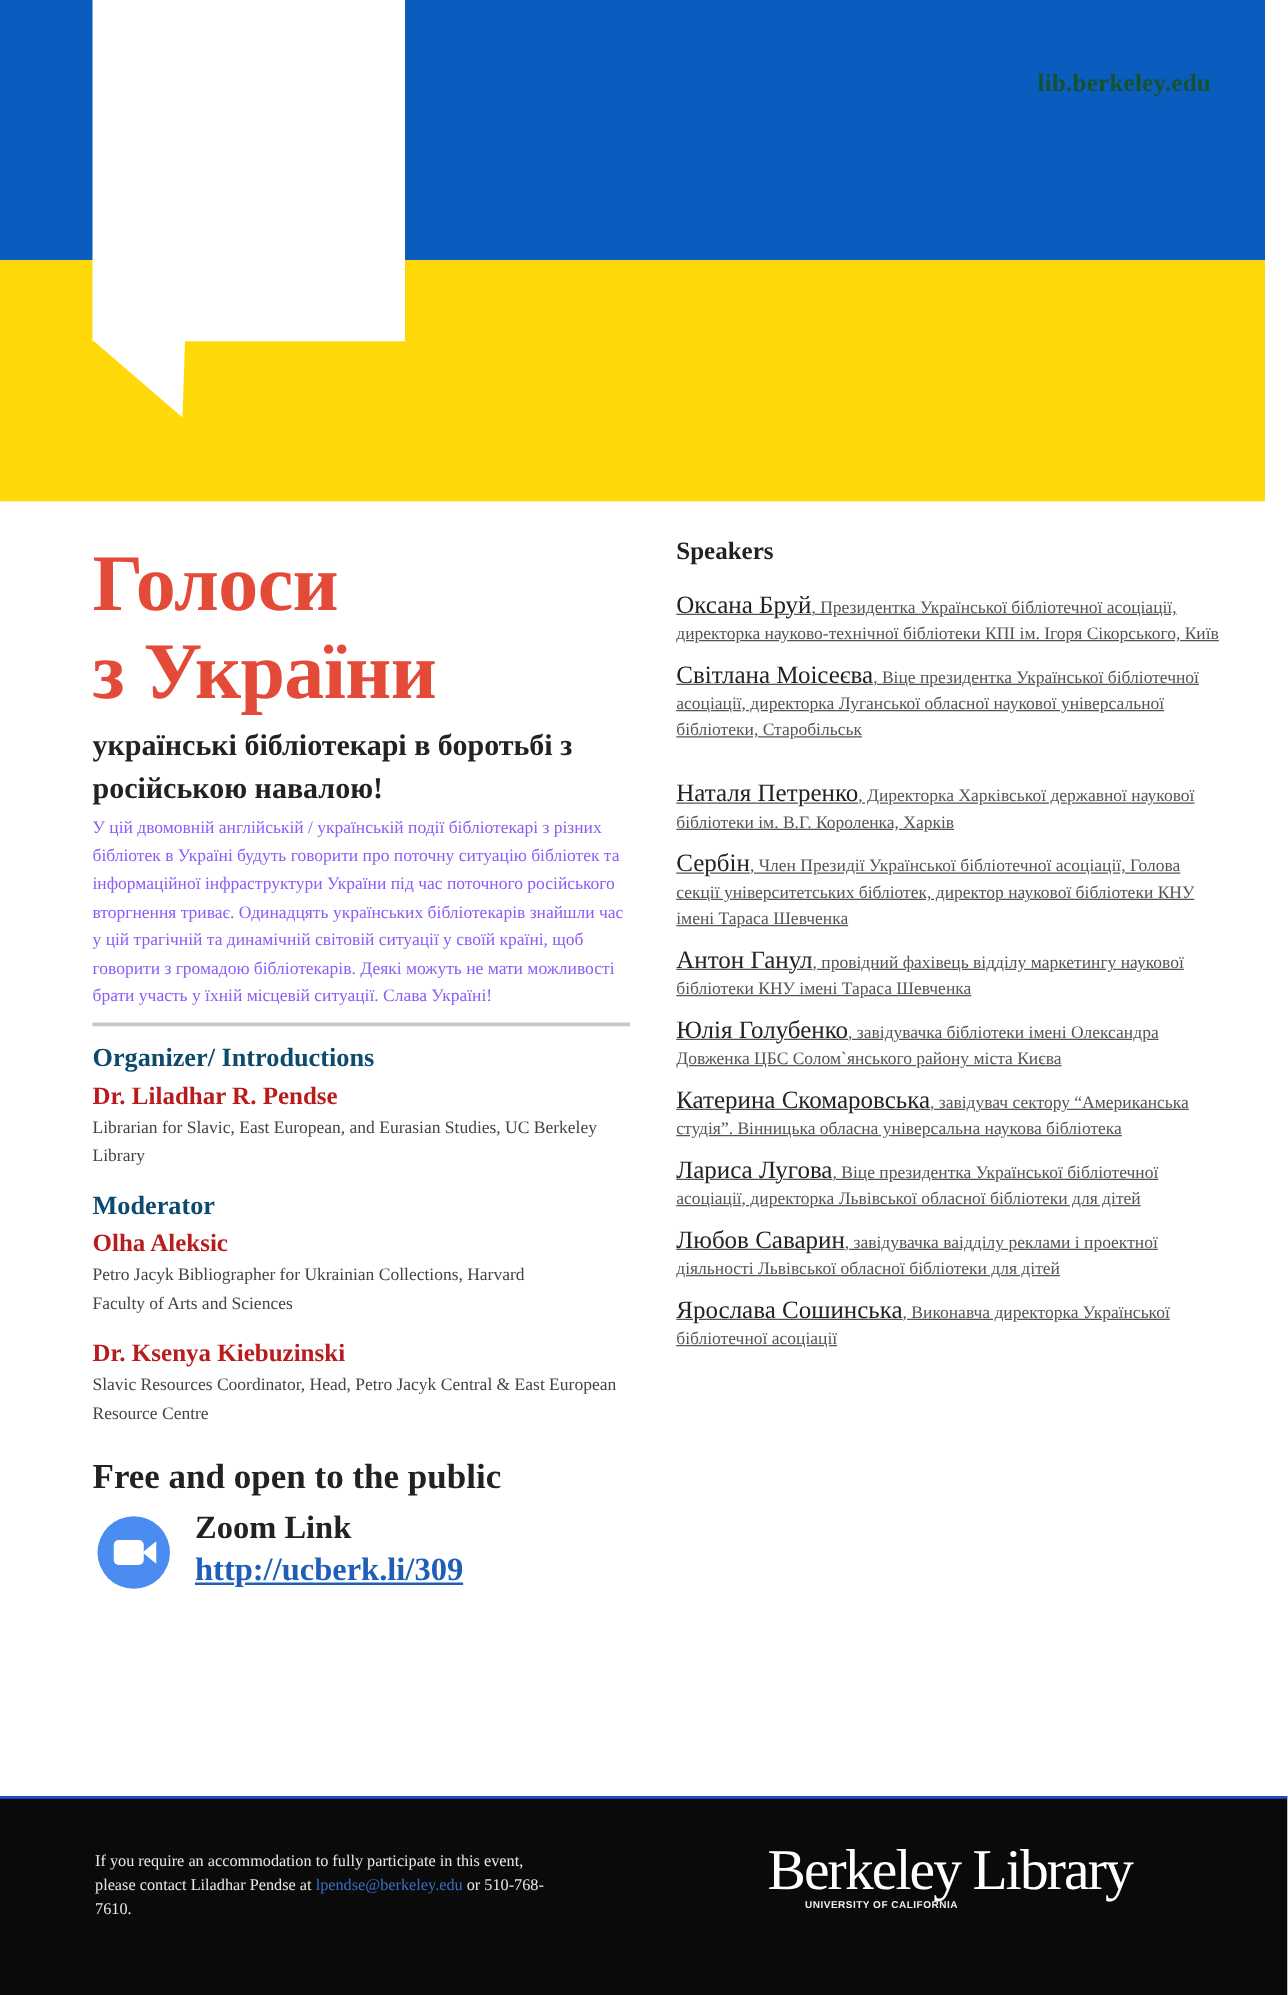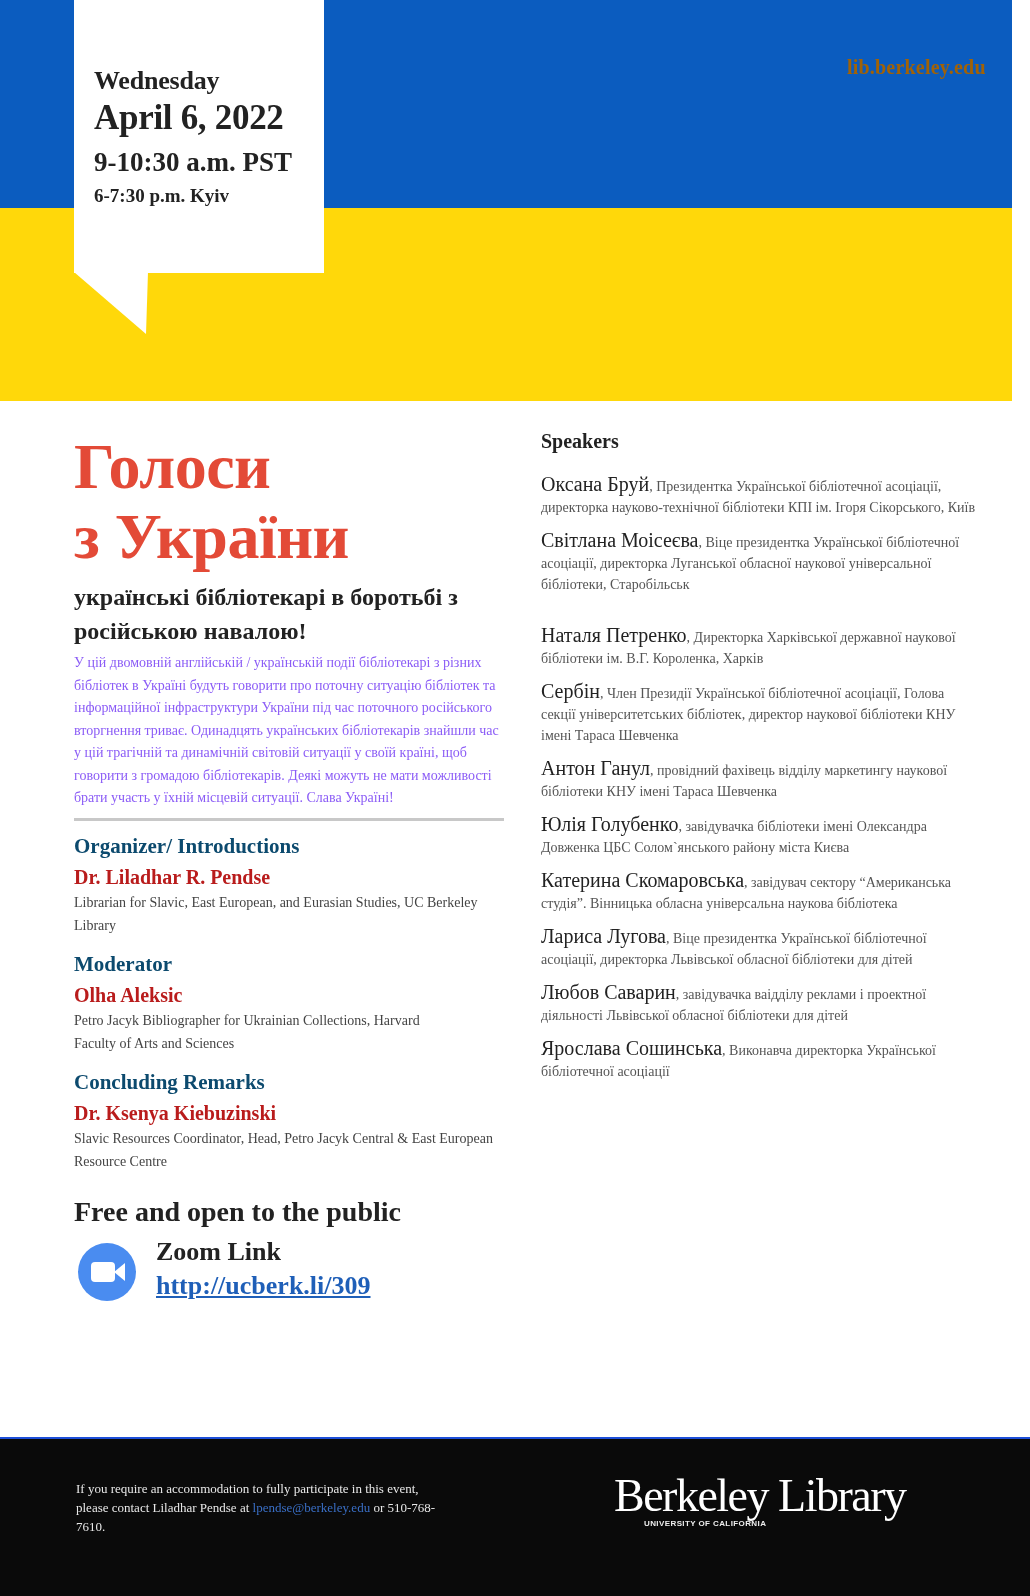--- a/index.html
+++ b/index.html
@@ -3,21 +3,21 @@
 <meta charset="utf-8">
 <style>
   * { box-sizing: border-box; margin: 0; padding: 0; }
   html, body { width: 1030px; height: 1596px; background: #ffffff; overflow: hidden; }
   body { position: relative; font-family: "Liberation Serif", "DejaVu Serif", serif; color: #1a1a1a; }
 
   
   .flag { position: absolute; left: 0; top: 0; width: 1012px; height: 401px; }
   .flag-blue { position: absolute; left: 0; top: 0; width: 1012px; height: 208px; background: #0b5cbf; }
   .flag-yellow { position: absolute; left: 0; top: 208px; width: 1012px; height: 193px; background: #ffd80a; }
-  .site-url { position: absolute; left: 847px; top: 56px; font-size: 20px; font-weight: bold; color: #a16207; letter-spacing: 0.2px; }
+  .site-url { position: absolute; left: 830px; top: 56px; font-size: 20px; font-weight: bold; color: #14532d; letter-spacing: 0.2px; }
 
   .bubble { position: absolute; left: 74px; top: 0; width: 250px; height: 273px; background: #ffffff; }
   .bubble-tail { position: absolute; left: 74px; top: 272px; width: 74px; height: 64px; }
   .bubble-text { position: absolute; left: 94px; top: 66px; color: #222; }
   .day { font-size: 26px; font-weight: bold; line-height: 30px; letter-spacing: -0.2px; }
   .date { font-size: 35px; line-height: 40px; font-weight: bold; margin-top: 2px; letter-spacing: -0.3px; }
   .time-pst { font-size: 27px; line-height: 32px; font-weight: bold; margin-top: 8px; }
   .time-kyiv { font-size: 19px; line-height: 24px; font-weight: bold; margin-top: 6px; }
 
   
@@ -37,21 +37,21 @@
   .zoom-row { position: relative; margin-top: 6px; height: 80px; }
   .zoom-icon { position: absolute; left: 4px; top: 8px; width: 58px; height: 58px; border-radius: 50%; background: #4a8cf0; }
   .zoom-cam { position: absolute; left: 13px; top: 19px; width: 24px; height: 20px; background: #fff; border-radius: 4px; }
   .zoom-lens { position: absolute; left: 36px; top: 20px; width: 0; height: 0; border-top: 9px solid transparent; border-bottom: 9px solid transparent; border-right: 11px solid #fff; }
   .zoom-label { position: absolute; left: 82px; top: 0; font-size: 26px; font-weight: bold; color: #222; line-height: 34px; }
   .zoom-link { position: absolute; left: 82px; top: 34px; font-size: 26px; font-weight: bold; color: #1f5fb8; text-decoration: underline; line-height: 34px; }
 
   
   .right { position: absolute; left: 541px; top: 428px; width: 440px; }
   .speakers-heading { font-size: 20px; font-weight: bold; color: #222; line-height: 26px; }
-  .speaker { font-size: 14px; color: #555; line-height: 21px; }
+  .speaker { font-size: 14px; color: #555; line-height: 21px; text-decoration: underline; }
   .speaker .sname { font-size: 20px; color: #222; }
   .speaker { margin-top: 12px; }
   .speaker.s0 { margin-top: 20px; }
   .speaker.s2 { margin-top: 30px; }
 
   
   .footer { position: absolute; left: 0; top: 1437px; width: 1030px; height: 159px; background: #0a0a0a; border-top: 2px solid #1d4ed8; }
   .footer-note { position: absolute; left: 76px; top: 40px; width: 360px; font-size: 13px; line-height: 19px; color: #e8e8e8; }
   .footer-email { color: #3a6fc6; }
   .logo { position: absolute; left: 614px; top: 32px; color: #fff; }
@@ -63,26 +63,20 @@
 
 <div class="flag">
   <div class="flag-blue"></div>
   <div class="flag-yellow"></div>
   <a class="site-url">lib.berkeley.edu</a>
 
   <div class="bubble"></div>
   <svg class="bubble-tail" viewBox="0 0 74 64" width="74" height="64">
     <polygon points="0,0 74,0 72,62" fill="#ffffff"></polygon>
   </svg>
-  <div class="bubble-text">
-    <div class="day">Wednesday</div>
-    <div class="date">April 6, 2022</div>
-    <div class="time-pst">9-10:30 a.m. PST</div>
-    <div class="time-kyiv">6-7:30 p.m. Kyiv</div>
-  </div>
 </div>
 
 <div class="left">
   <h1 class="title">
     <div>Голоси</div>
     <div>з України</div>
   </h1>
   <h2 class="subtitle">українські бібліотекарі в боротьбі з російською навалою!</h2>
   <p class="intro">У цій двомовній англійській / українській події бібліотекарі з різних бібліотек в Україні будуть говорити про поточну ситуацію бібліотек та інформаційної інфраструктури України під час поточного російського вторгнення триває. Одинадцять українських бібліотекарів знайшли час у цій трагічній та динамічній світовій ситуації у своїй країні, щоб говорити з громадою бібліотекарів. Деякі можуть не мати можливості брати участь у їхній місцевій ситуації. Слава Україні!</p>
   <div class="divider"></div>
@@ -93,21 +87,20 @@
     <div class="person-title">Librarian for Slavic, East European, and Eurasian Studies, UC Berkeley Library</div>
   </div>
 
   <div class="role-block">
     <div class="role-heading">Moderator</div>
     <div class="person-name">Olha Aleksic</div>
     <div class="person-title" style="width:350px">Petro Jacyk Bibliographer for Ukrainian Collections, Harvard Faculty of Arts and Sciences</div>
   </div>
 
   <div class="role-block">
-    <div class="role-heading">Concluding Remarks</div>
     <div class="person-name">Dr. Ksenya Kiebuzinski</div>
     <div class="person-title">Slavic Resources Coordinator, Head, Petro Jacyk Central &amp; East European Resource Centre</div>
   </div>
 
   <div class="free">Free and open to the public</div>
 
   <div class="zoom-row">
     <div class="zoom-icon">
       <div class="zoom-cam"></div>
       <div class="zoom-lens"></div>

